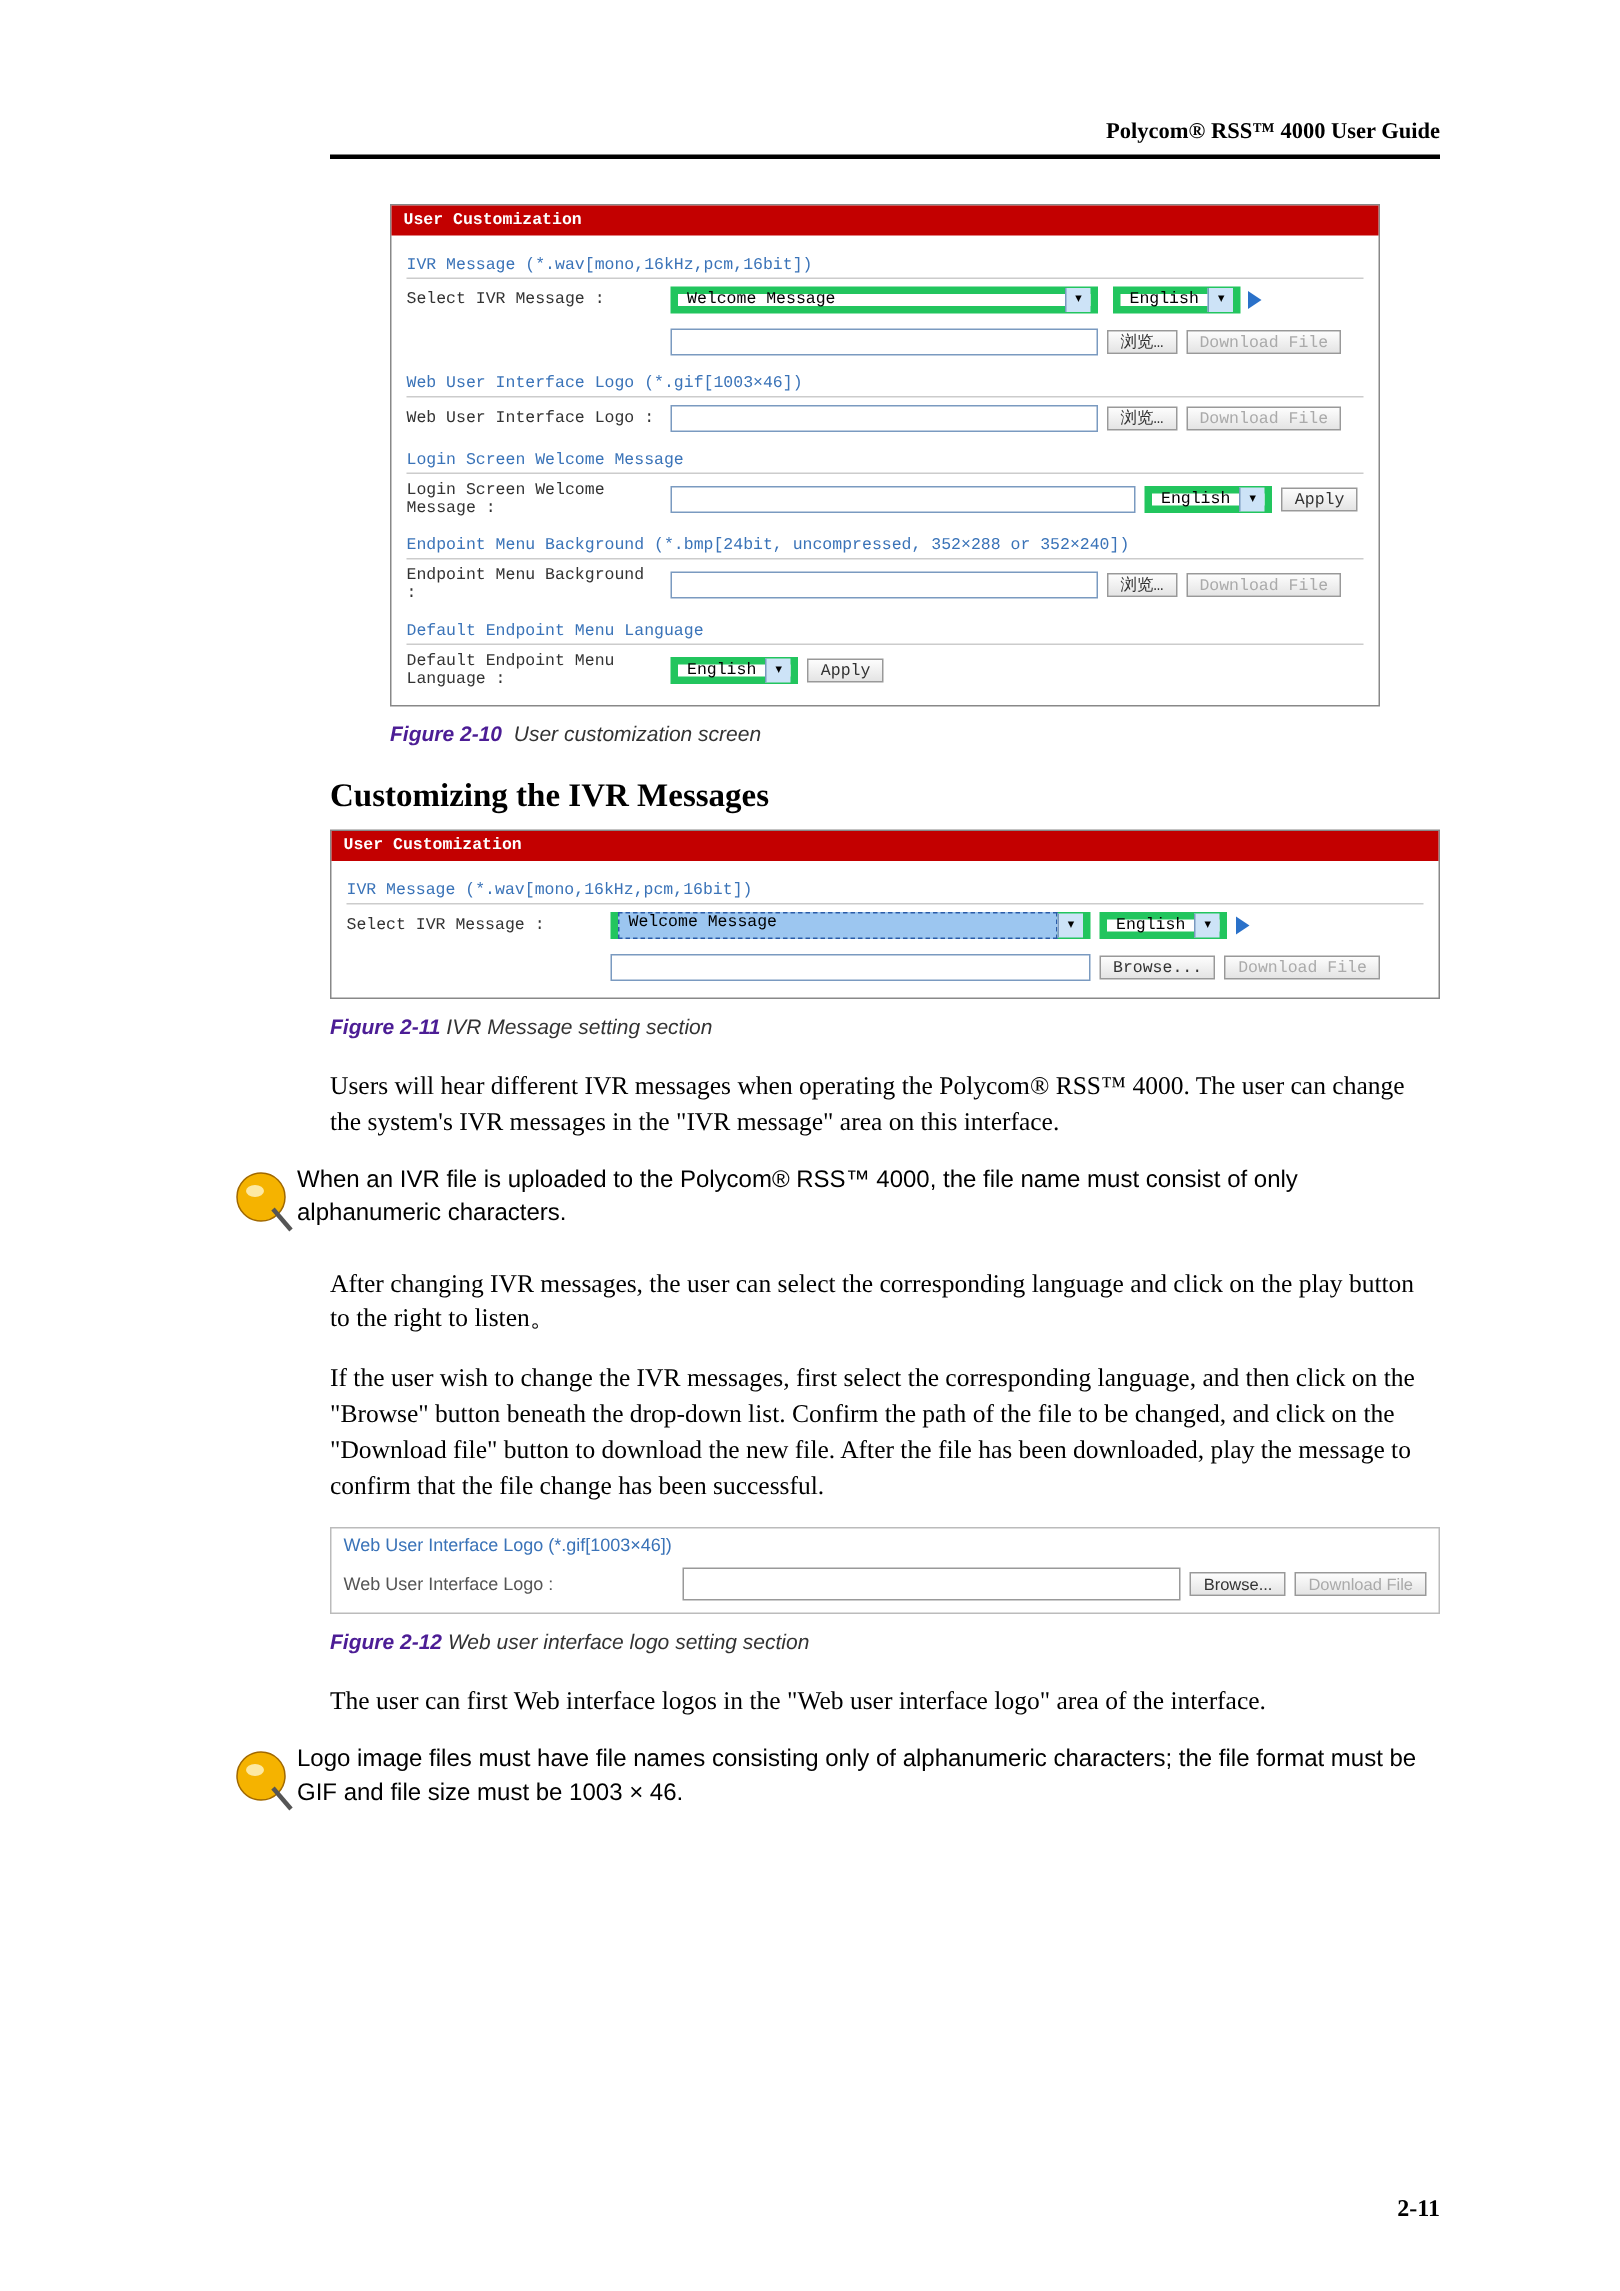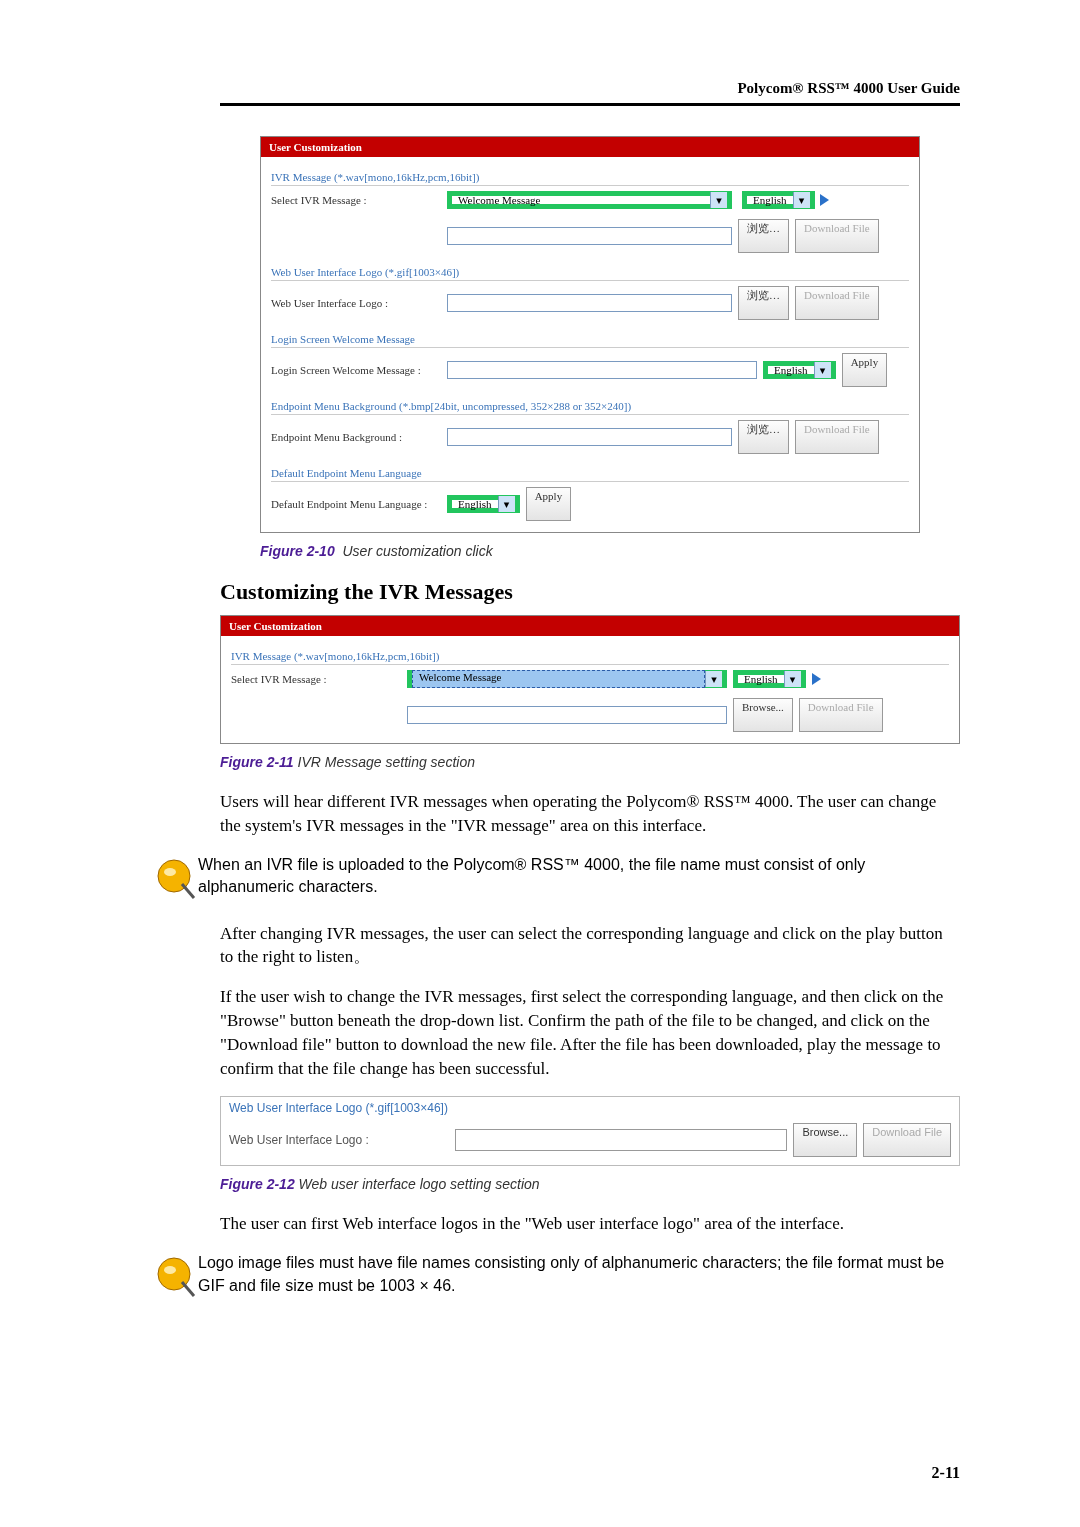--- a/index.html
+++ b/index.html
@@ -25,21 +25,21 @@
   }
   .hr-top {
     border: none;
     border-top: 3px solid #000;
     margin: 0 0 30px 0;
   }
   .screenshot-box {
     border: 1px solid #888;
     background: #fff;
     margin: 0 40px 10px 40px;
-    font-family: Liberation Serif, serif;
+    font-family: Liberation Mono, monospace;
     font-size: 11px;
   }
   .panel-header {
     background: #c30000;
     color: #fff;
     font-weight: bold;
     padding: 4px 8px;
     font-size: 11px;
   }
   .panel-body {
@@ -96,21 +96,21 @@
     border-left: 1px solid #7a9ac0;
     line-height: 16px;
   }
   .btn {
     display: inline-block;
     border: 1px solid #999;
     background: linear-gradient(#fdfdfd,#e4e4e4);
     padding: 1px 8px;
     font-size: 11px;
     color: #333;
-    height: 34px;
+    height: 16px;
     line-height: 15px;
     box-sizing: border-box;
   }
   .btn.disabled {
     color: #aaa;
   }
   .play-icon {
     display:inline-block;
     width:0;height:0;
     border-top:6px solid transparent;
@@ -265,21 +265,21 @@
         <div class="dd">
           <span class="dd-text">English</span>
           <span class="dd-arrow">▾</span>
         </div>
         <span class="btn">Apply</span>
       </div>
     </div>
   </div>
 
   <div class="figure-caption">
-    <span class="fignum">Figure 2-10</span>&nbsp;&nbsp;<span class="figtitle">User customization click</span>
+    <span class="fignum">Figure 2-10</span>&nbsp;&nbsp;<span class="figtitle">User customization screen</span>
   </div>
 
   <h2 class="section">Customizing the IVR Messages</h2>
 
   <div class="screenshot-box" style="margin-left:0;margin-right:0;">
     <div class="panel-header">User Customization</div>
     <div class="panel-body">
       <div class="section-label">IVR Message (*.wav[mono,16kHz,pcm,16bit])</div>
       <div class="form-row">
         <div class="form-label">Select IVR Message :</div>

